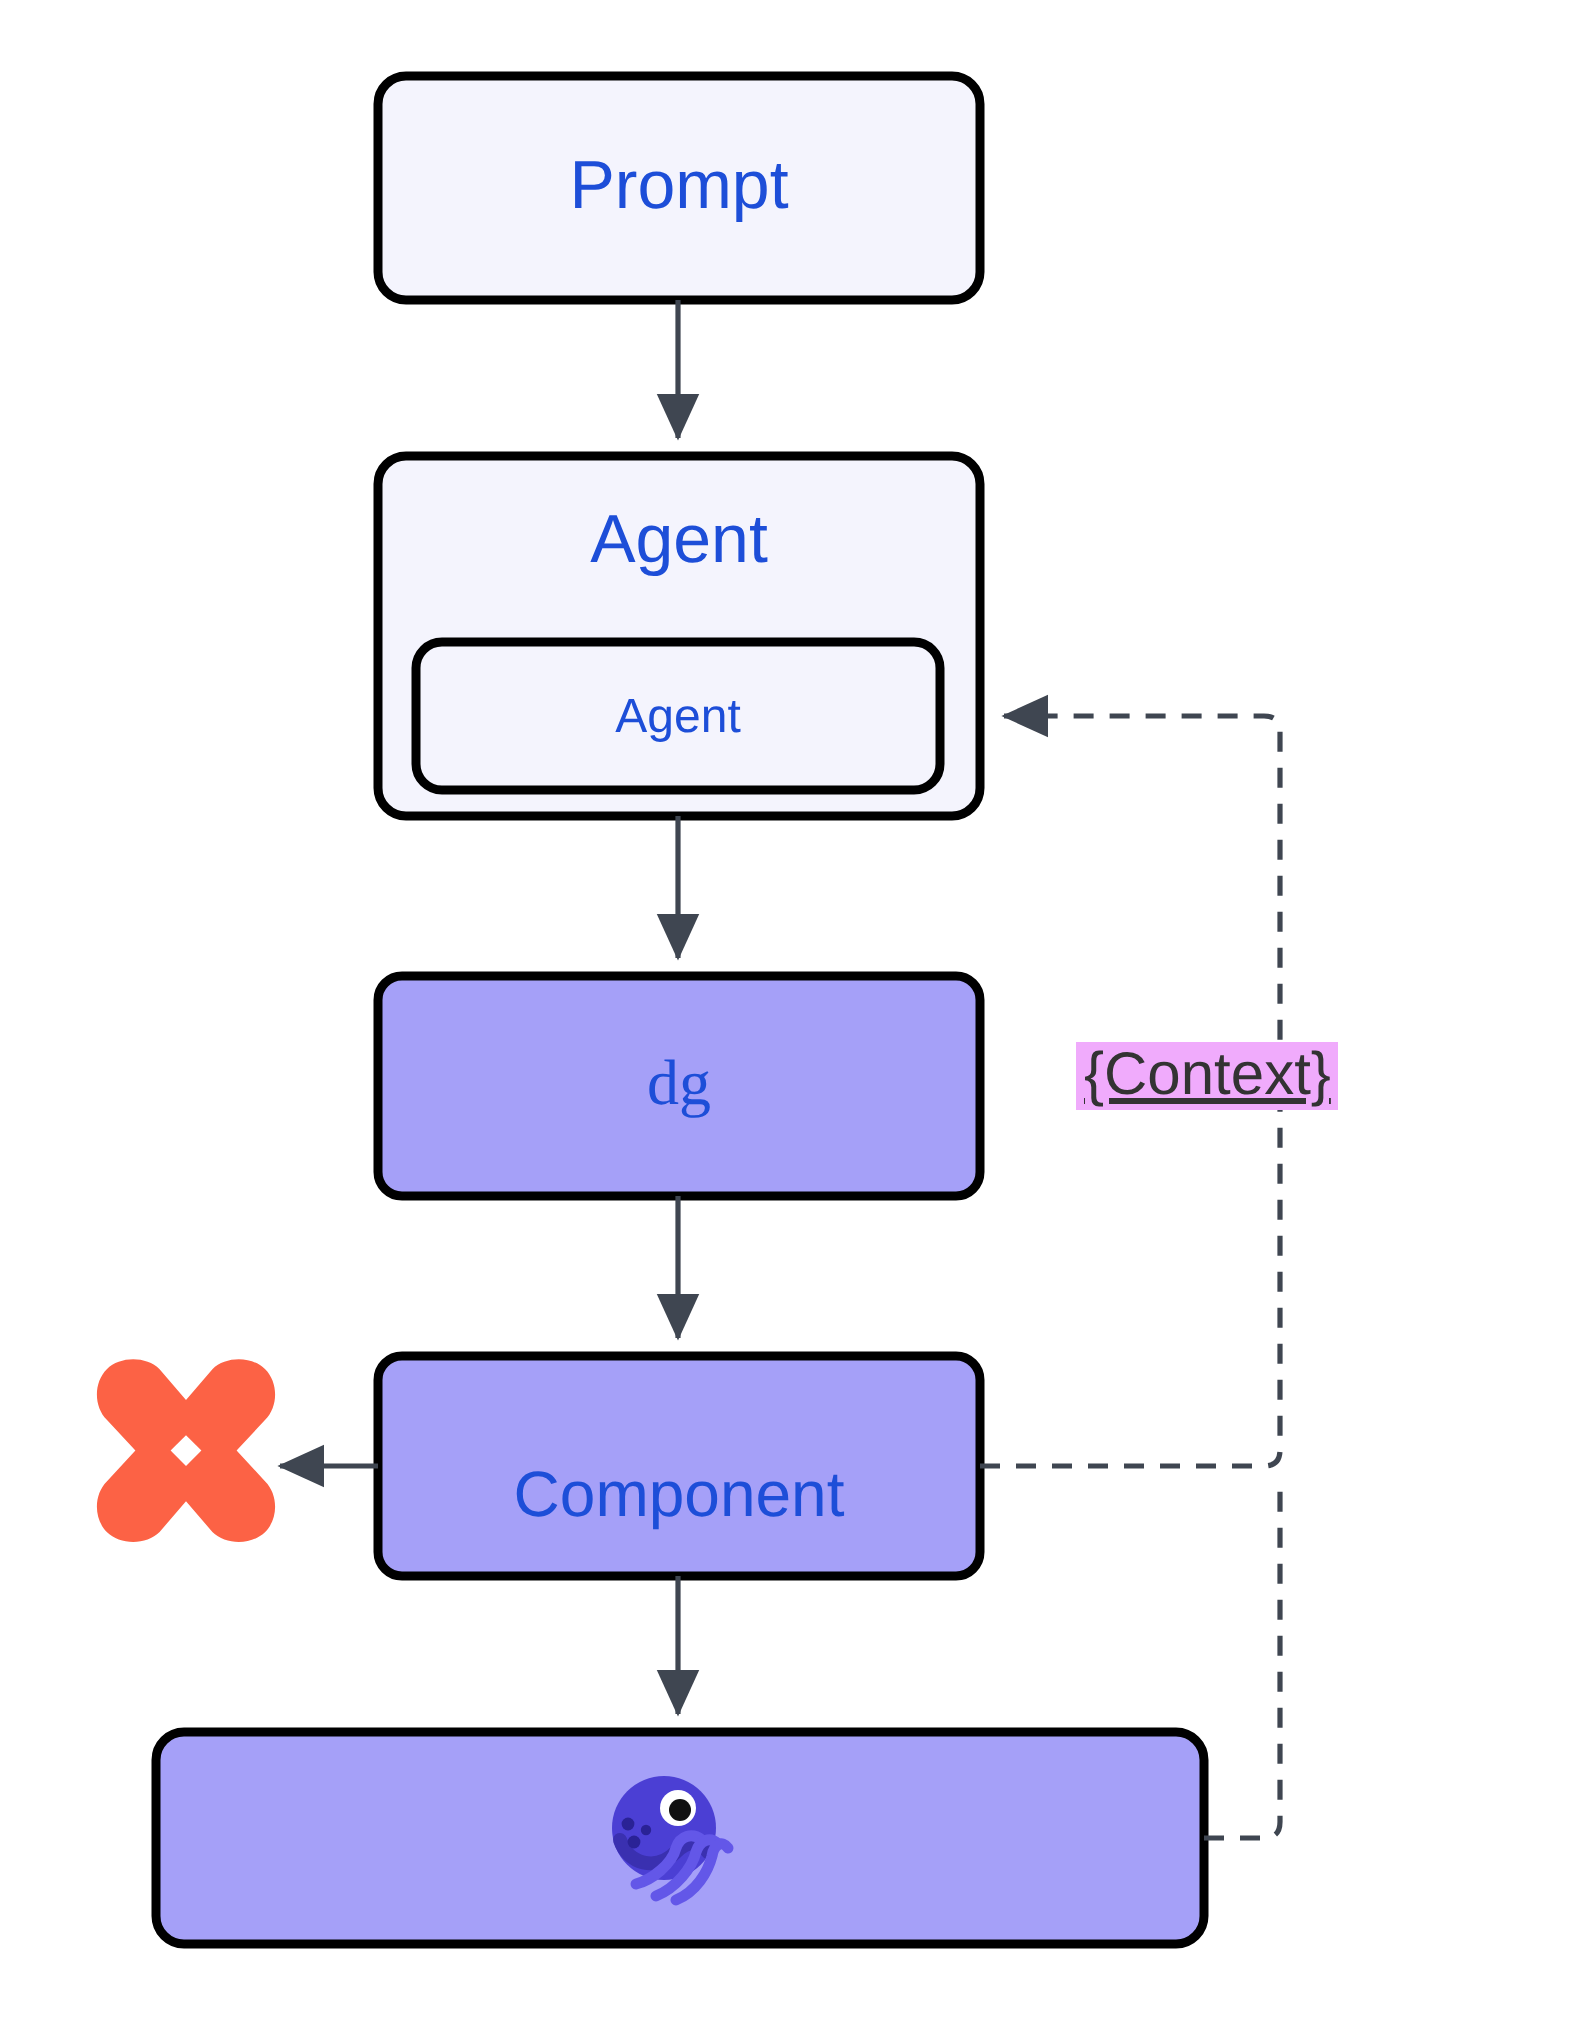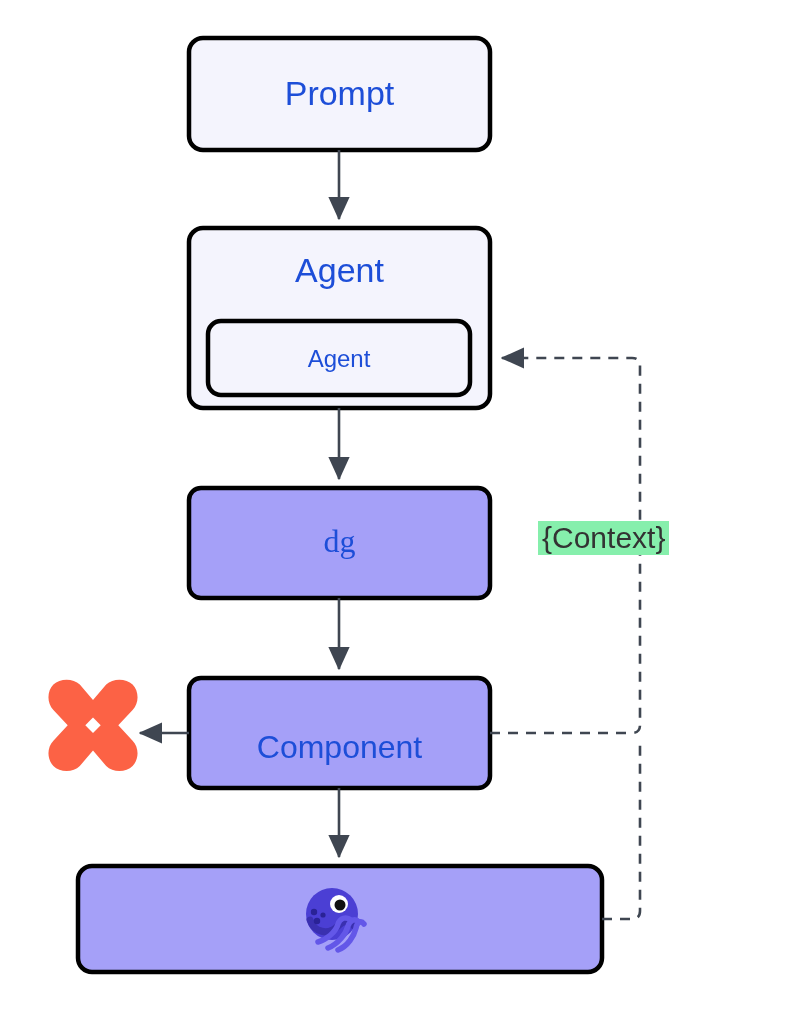--- a/index.html
+++ b/index.html
@@ -32,22 +32,23 @@
     position: absolute;
     text-align: center;
     color: #1d4ed8;
     white-space: nowrap;
     pointer-events: none;
   }
   .edge-label {
     position: absolute;
     color: #333333;
     white-space: nowrap;
-    background: #86efac;
+    background: #f0abfc;
     padding: 0 4px;
+    text-decoration: underline;
   }
 </style>
 </head>
 <body>
 
 <div id="diagram-root">
 
   <svg id="diagram-svg" viewBox="0 0 791 1016">
     <defs>
       <marker id="arrowhead" markerWidth="9" markerHeight="9" refX="8.5" refY="4.5" orient="auto" markerUnits="strokeWidth">

